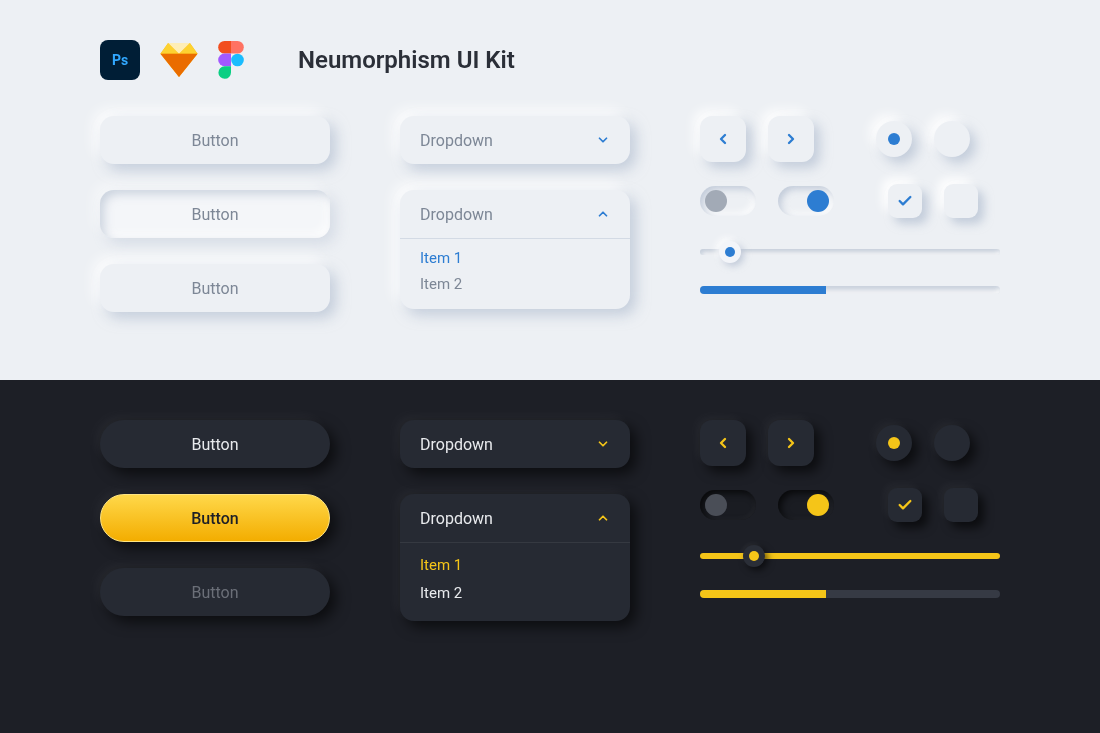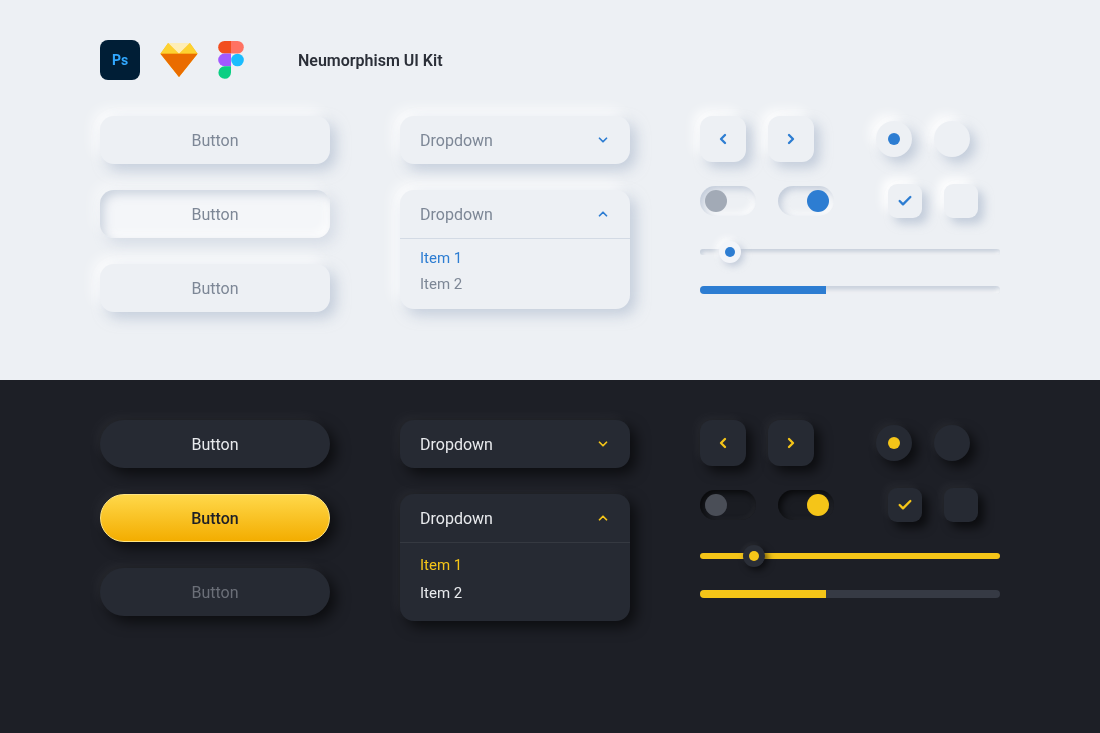--- a/index.html
+++ b/index.html
@@ -3,21 +3,21 @@
 <meta charset="utf-8">
 <style>
   * { box-sizing: border-box; margin: 0; padding: 0; }
   body { width: 1100px; height: 733px; font-family: -apple-system, BlinkMacSystemFont, "Segoe UI", Roboto, Helvetica, Arial, sans-serif; overflow: hidden; }
   .light { background: #edf0f4; width: 100%; height: 380px; padding: 40px 100px 0 100px; position: relative; }
   .dark  { background: #1d1f26; width: 100%; height: 353px; padding: 40px 100px 0 100px; position: relative; }
 
   .header { display: flex; align-items: center; gap: 24px; margin-bottom: 36px; }
   .app-icons { display: flex; align-items: center; gap: 20px; }
   .ps-icon { width: 40px; height: 40px; border-radius: 8px; background: #001e36; display:flex; align-items:center; justify-content:center; color:#31a8ff; font-weight:700; font-size:14px; }
-  .title { font-size: 16px; font-weight: 600; color: #2b2f38; margin-left: 30px; }
+  .title { font-size: 24px; font-weight: 600; color: #2b2f38; margin-left: 30px; }
 
   .cols { display: grid; grid-template-columns: 230px 230px 1fr; column-gap: 70px; }
   .col { display: flex; flex-direction: column; gap: 26px; }
 
   
   .l-btn { height: 48px; border-radius: 14px; background:#edf0f4; display:flex; align-items:center; justify-content:center; color:#7d8796; font-size:16px; box-shadow: 6px 6px 14px rgba(163,177,198,0.55), -6px -6px 14px rgba(255,255,255,0.9); cursor:pointer; }
   .l-btn.inset { box-shadow: inset 4px 4px 10px rgba(163,177,198,0.5), inset -4px -4px 10px rgba(255,255,255,0.9), 6px 6px 14px rgba(163,177,198,0.3), -6px -6px 14px rgba(255,255,255,0.5); background:#f4f6f9; }
 
   
   .l-dd { border-radius: 14px; background:#edf0f4; box-shadow: 6px 6px 14px rgba(163,177,198,0.55), -6px -6px 14px rgba(255,255,255,0.9); }

